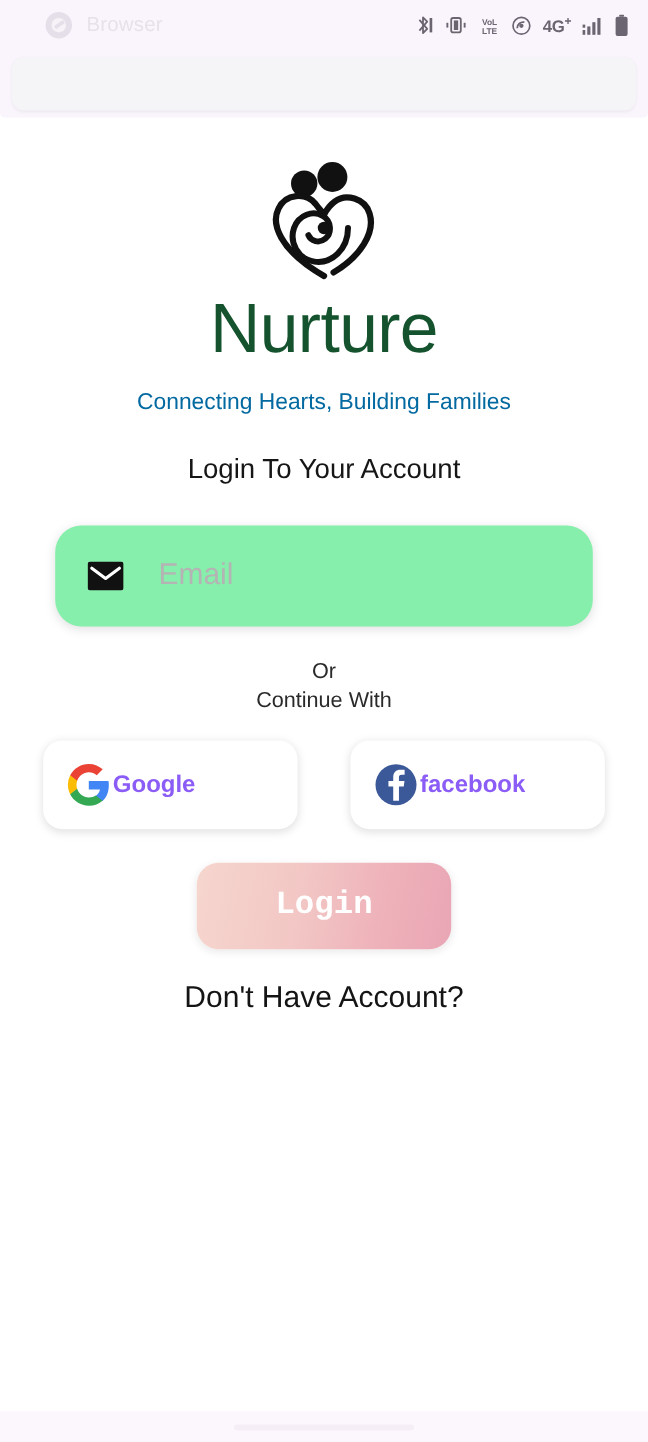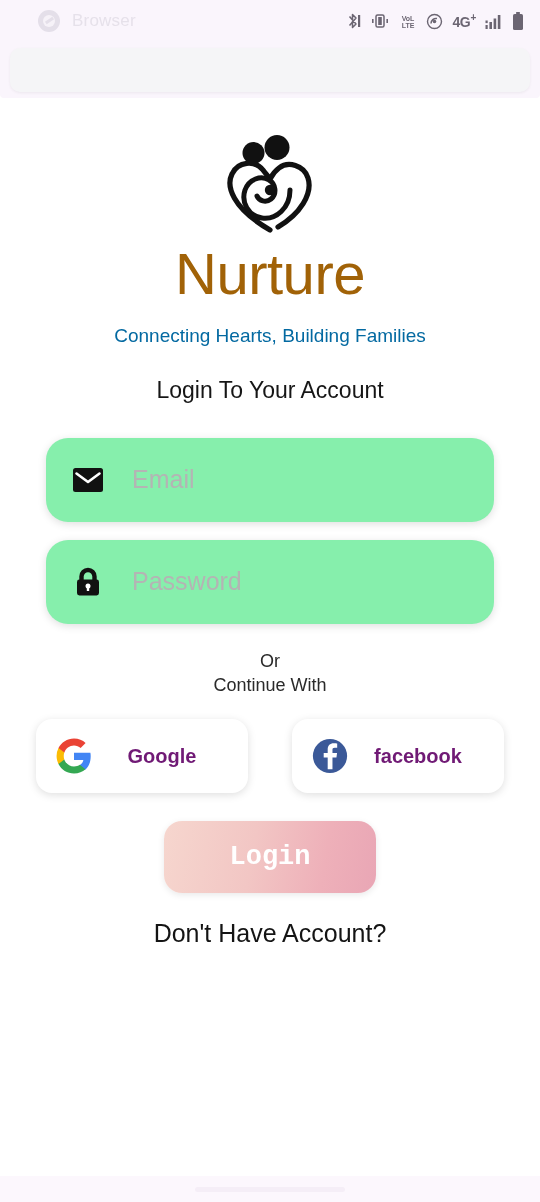--- a/index.html
+++ b/index.html
@@ -125,21 +125,21 @@
 
   .logo {
     width: 100px;
     height: 104px;
     margin-bottom: 10px;
   }
   .logo svg { display: block; width: 100%; height: 100%; }
 
   .brand-title {
     font-size: 58px;
-    color: #a16207;
+    color: #14532d;
     font-weight: 400;
     letter-spacing: -0.5px;
     line-height: 1.05;
     margin-bottom: 20px;
   }
 
   .tagline {
     font-size: 19px;
     color: #0369a1;
     font-weight: 400;
@@ -229,24 +229,23 @@
     height: 40px;
     flex: none;
     display: flex;
     align-items: center;
     justify-content: center;
   }
   .social-icon svg { display: block; }
 
   .social-label {
     flex: 1;
-    text-align: center;
     font-size: 20px;
     font-weight: bold;
-    color: #701a75;
+    color: #8b5cf6;
   }
 
   
   .login-btn {
     width: 212px;
     height: 72px;
     border: none;
     border-radius: 18px;
     background: linear-gradient(100deg, #f6d6ce 0%, #f2c6c4 42%, #eeb0b9 75%, #e9a6b5 100%);
     color: #ffffff;
@@ -385,31 +384,20 @@
   <div class="field">
     <span class="field-icon">
       <svg width="30" height="24" viewBox="0 0 30 24">
         <rect x="0" y="0" width="30" height="24" rx="2.5" fill="#111111"></rect>
         <path d="M3.5 5.5 L15 14 L26.5 5.5" fill="none" stroke="#ffffff" stroke-width="2.6" stroke-linecap="round" stroke-linejoin="round"></path>
       </svg>
     </span>
     <input class="field-input" type="email" placeholder="Email" style="">
   </div>
 
-  <div class="field">
-    <span class="field-icon">
-      <svg width="26" height="30" viewBox="0 0 26 30">
-        <path d="M6.5 13 V9.5 A6.5 6.5 0 0 1 19.5 9.5 V13" fill="none" stroke="#111111" stroke-width="4.4" stroke-linecap="round"></path>
-        <rect x="2" y="12.5" width="22" height="16" rx="2.4" fill="#111111"></rect>
-        <circle cx="13" cy="19" r="2.5" fill="#ffffff"></circle>
-        <rect x="11.8" y="19" width="2.4" height="5" fill="#ffffff"></rect>
-      </svg>
-    </span>
-    <input class="field-input" type="password" placeholder="Password" style="">
-  </div>
 
   <div class="or-block">
     <span class="or-line">Or</span>
     <span class="or-line">Continue With</span>
   </div>
 
   <div class="social-row">
 
     <div class="social-btn">
       <span class="social-icon">

